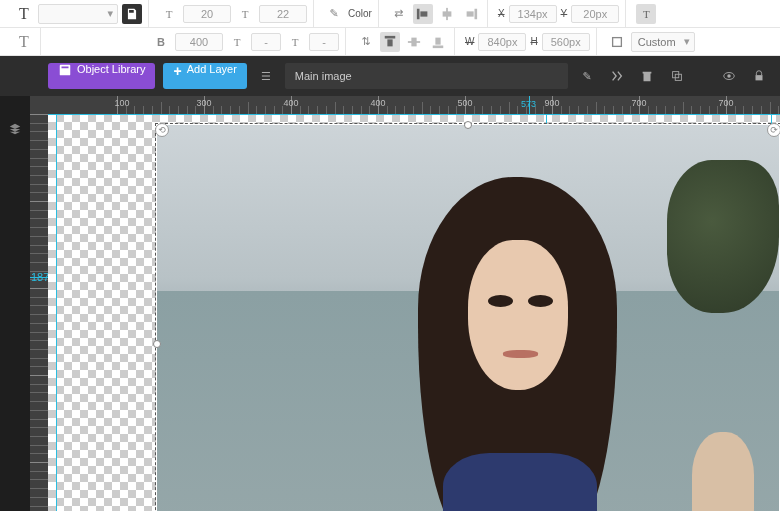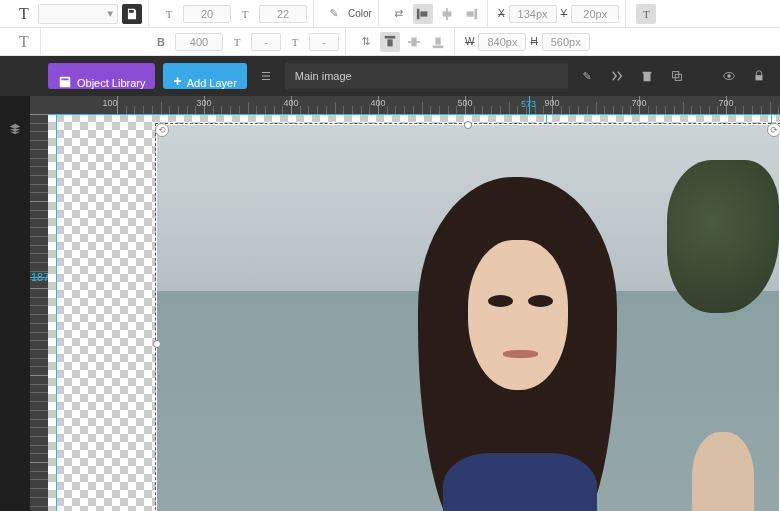--- a/index.html
+++ b/index.html
@@ -9,21 +9,21 @@
 .toolbar-group:last-child{border-right:none}
 .icon-btn{width:20px;height:20px;display:flex;align-items:center;justify-content:center;color:#888;cursor:pointer;border-radius:2px}
 .icon-btn.dark{background:#333;color:#fff}
 .icon-btn.grey{background:#ddd;color:#666}
 .dim{color:#ccc}
 .input-sm{width:48px;height:18px;border:1px solid #ddd;border-radius:2px;padding:0 6px;text-align:center;color:#999;background:#fafafa}
 .label-sm{color:#555;font-size:10px}
 .dropdown{border:1px solid #ddd;border-radius:2px;height:20px;padding:0 18px 0 6px;background:#f9f9f9;color:#777;position:relative;display:flex;align-items:center}
 .dropdown:after{content:"▾";position:absolute;right:4px;color:#999}
 .dark-bar{height:40px;background:#2d2d2d;display:flex;align-items:center;padding:0 10px;gap:8px}
-.btn{height:26px;border-radius:3px;display:flex;align-items:flex-end;padding:0 10px;color:#fff;gap:5px;cursor:pointer}
+.btn{height:26px;border-radius:3px;display:flex;align-items:flex-start;padding:0 10px;color:#fff;gap:5px;cursor:pointer}
 .btn-purple{background:#8a4dd4}
 .btn-blue{background:#3ba9e8}
 .dark-input{flex:1;height:26px;background:#3a3a3a;border:none;color:#ccc;padding:0 10px;border-radius:2px}
 .dark-icon{width:22px;height:22px;display:flex;align-items:center;justify-content:center;color:#aaa;cursor:pointer}
 .ruler-h{height:18px;background:#404040;position:relative;margin-left:30px}
 .ruler-h .tick{position:absolute;top:0;bottom:0;width:1px;background:#666}
 .ruler-h .tick.major{background:#888}
 .ruler-h .lbl{position:absolute;top:2px;color:#bbb;font-size:9px;transform:translateX(-50%)}
 .ruler-h .ind{position:absolute;top:0;bottom:0;width:1px;background:#2bbde0}
 .ruler-h .ind-lbl{position:absolute;top:3px;color:#2bbde0;font-size:9px;transform:translateX(-50%)}
@@ -142,20 +142,28 @@
           <rect x="5" y="3" width="6" height="8"></rect>
         </svg>
       </span>
   </div>
   <div class="toolbar-group">
     <span class="label-sm" style="text-decoration:line-through">W</span>
     <input class="input-sm" value="840px" style="">
     <span class="label-sm" style="text-decoration:line-through">H</span>
     <input class="input-sm" value="560px" style="">
   </div>
+  <div class="toolbar-group">
+    <span class="icon-btn">
+        <svg viewBox="0 0 16 16" fill="none" stroke="#888" stroke-width="1.5">
+          <rect x="3" y="3" width="10" height="10"></rect>
+        </svg>
+      </span>
+    <span class="dropdown">Custom</span>
+  </div>
 </div>
 
 <div class="dark-bar">
   <div style="width:30px"></div>
   <div class="btn btn-purple">
     <svg viewBox="0 0 16 16" fill="#fff">
         <rect x="2" y="2" width="12" height="12" rx="1"></rect>
         <rect x="4" y="4" width="8" height="2" fill="#8a4dd4"></rect>
       </svg>
     <span>Object Library</span>
@@ -195,21 +203,21 @@
         <rect x="4" y="7" width="8" height="6"></rect>
         <path d="M5 7V5a3 3 0 016 0v2" fill="none" stroke="#aaa"></path>
       </svg>
     </span>
 </div>
 
 <div style="display:flex">
   <div style="width:30px;height:18px;background:#1e1e1e"></div>
   <div class="ruler-h" id="ruler-h" style="flex:1;margin-left:0">
       <div class="tick major" style="left: 87px;"></div>
-      <div class="lbl" style="left: 80px;">100</div>
+      <div class="lbl" style="left: 92px;">100</div>
       <div class="tick" style="left: 95.7px; top: 10px;"></div>
       <div class="tick" style="left: 104.4px; top: 10px;"></div>
       <div class="tick" style="left: 113.1px; top: 10px;"></div>
       <div class="tick" style="left: 121.8px; top: 10px;"></div>
       <div class="tick" style="left: 130.5px; top: 6px;"></div>
       <div class="tick" style="left: 139.2px; top: 10px;"></div>
       <div class="tick" style="left: 147.9px; top: 10px;"></div>
       <div class="tick" style="left: 156.6px; top: 10px;"></div>
       <div class="tick" style="left: 165.3px; top: 10px;"></div>
       <div class="tick major" style="left: 174px;"></div>

